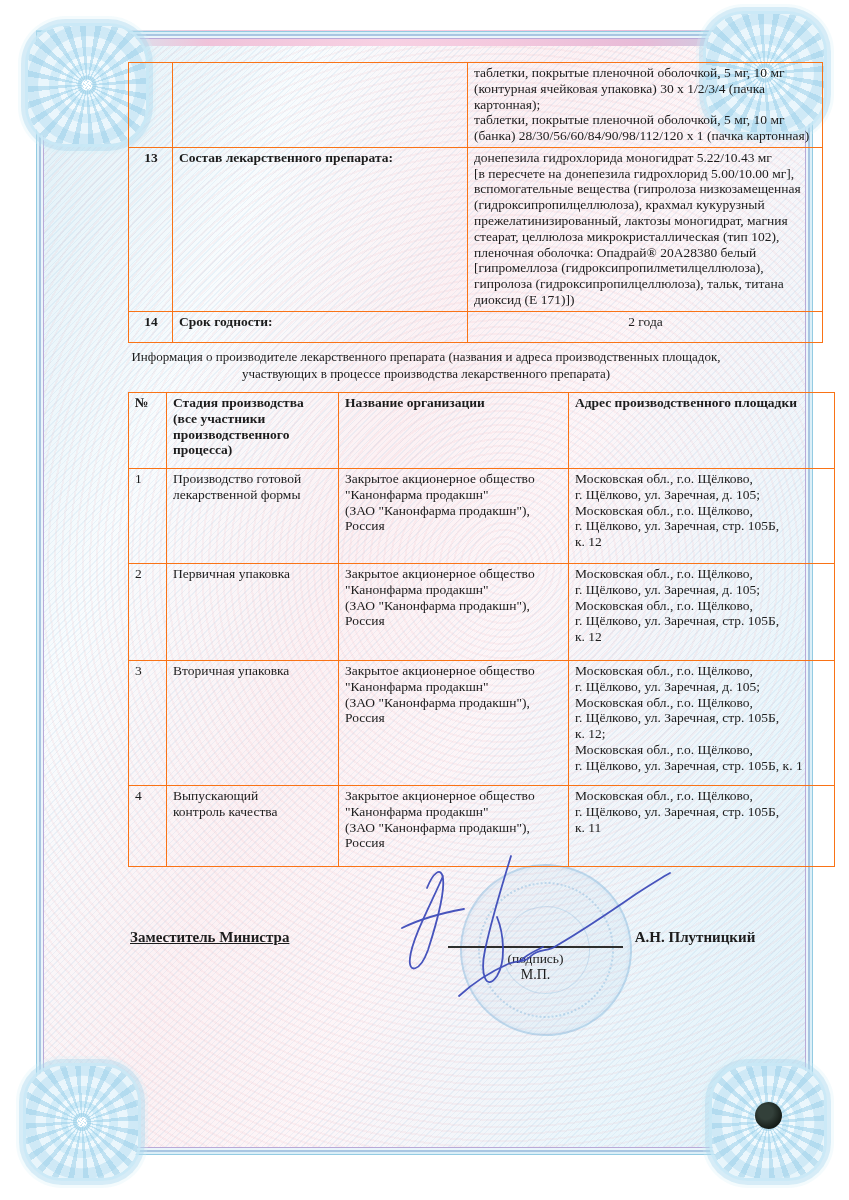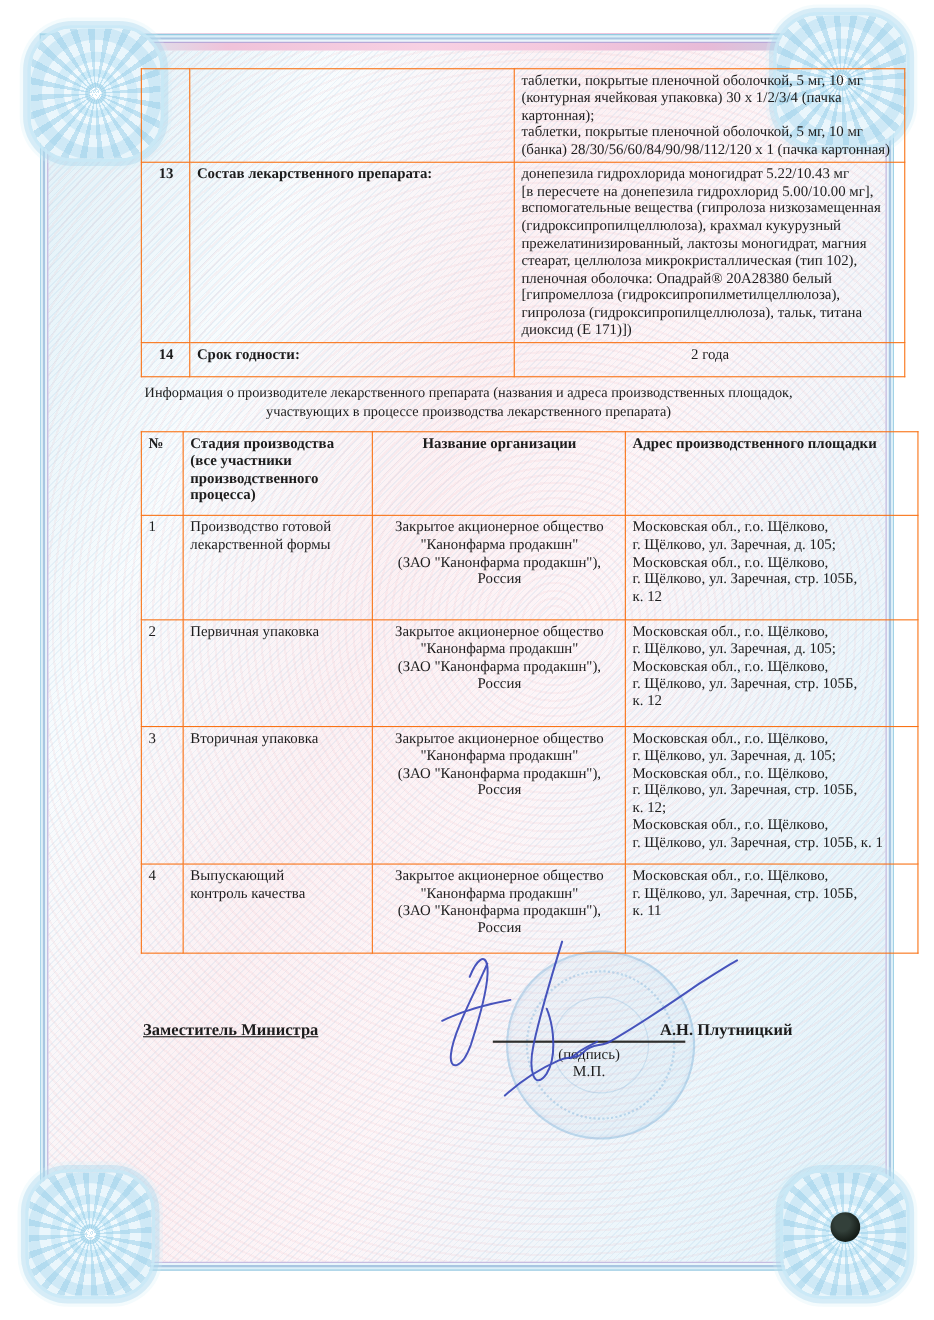--- a/index.html
+++ b/index.html
@@ -43,30 +43,30 @@
   td,th{border:1px solid #f97316;vertical-align:top;padding:2px 5px 3px 6px;
     white-space:pre-line;word-wrap:break-word;}
   #product-table{left:128px;top:62px;width:658px;}
   #product-table .c-num{width:32px;text-align:center;font-weight:bold;}
   #product-table .c-label{width:283px;font-weight:bold;}
   #product-table .c-value{width:343px;}
   #mfg-table{left:128px;top:392px;width:658px;}
   #mfg-table th{text-align:left;font-weight:bold;}
   #mfg-table .c-num{width:26px;}
   #mfg-table .c-stage{width:160px;}
-  #mfg-table .c-org{width:218px;text-align:center;}
+  #mfg-table .c-org{width:218px;}
   #mfg-table .c-addr{width:254px;}
   .center{text-align:center;font-weight:normal;}
 
   .intro{position:absolute;left:96px;top:349px;width:660px;text-align:center;z-index:4;
     font-size:13px;line-height:1.3;white-space:pre-line;}
 
   
   .sig-title{position:absolute;left:130px;top:929px;font-size:15px;font-weight:bold;z-index:5;text-decoration:underline;}
-  .sig-name{position:absolute;left:600px;top:929px;width:190px;text-align:left;font-size:15px;font-weight:bold;z-index:5;}
+  .sig-name{position:absolute;left:600px;top:929px;width:190px;text-align:center;font-size:15px;font-weight:bold;z-index:5;}
   .sig-line{position:absolute;left:448px;top:946px;width:175px;height:2px;background:#2e2e2c;z-index:5;}
   .sig-caption{position:absolute;left:448px;top:951px;width:175px;text-align:center;font-size:13.5px;z-index:5;}
   .seal-caption{position:absolute;left:448px;top:967px;width:175px;text-align:center;font-size:14px;z-index:5;}
   .stamp{position:absolute;left:460px;top:864px;width:168px;height:168px;border-radius:50%;z-index:2;
     border:2px solid rgba(110,170,215,.32);transform:rotate(-8deg);
     background:radial-gradient(circle, rgba(150,195,228,.10) 0 68%, rgba(150,195,228,.18) 69% 100%);}
   .stamp::before{content:"";position:absolute;inset:16px;border-radius:50%;
     border:2px dotted rgba(110,170,215,.35);}
   .stamp::after{content:"";position:absolute;inset:40px;border-radius:50%;
     border:1.5px solid rgba(110,170,215,.25);}

